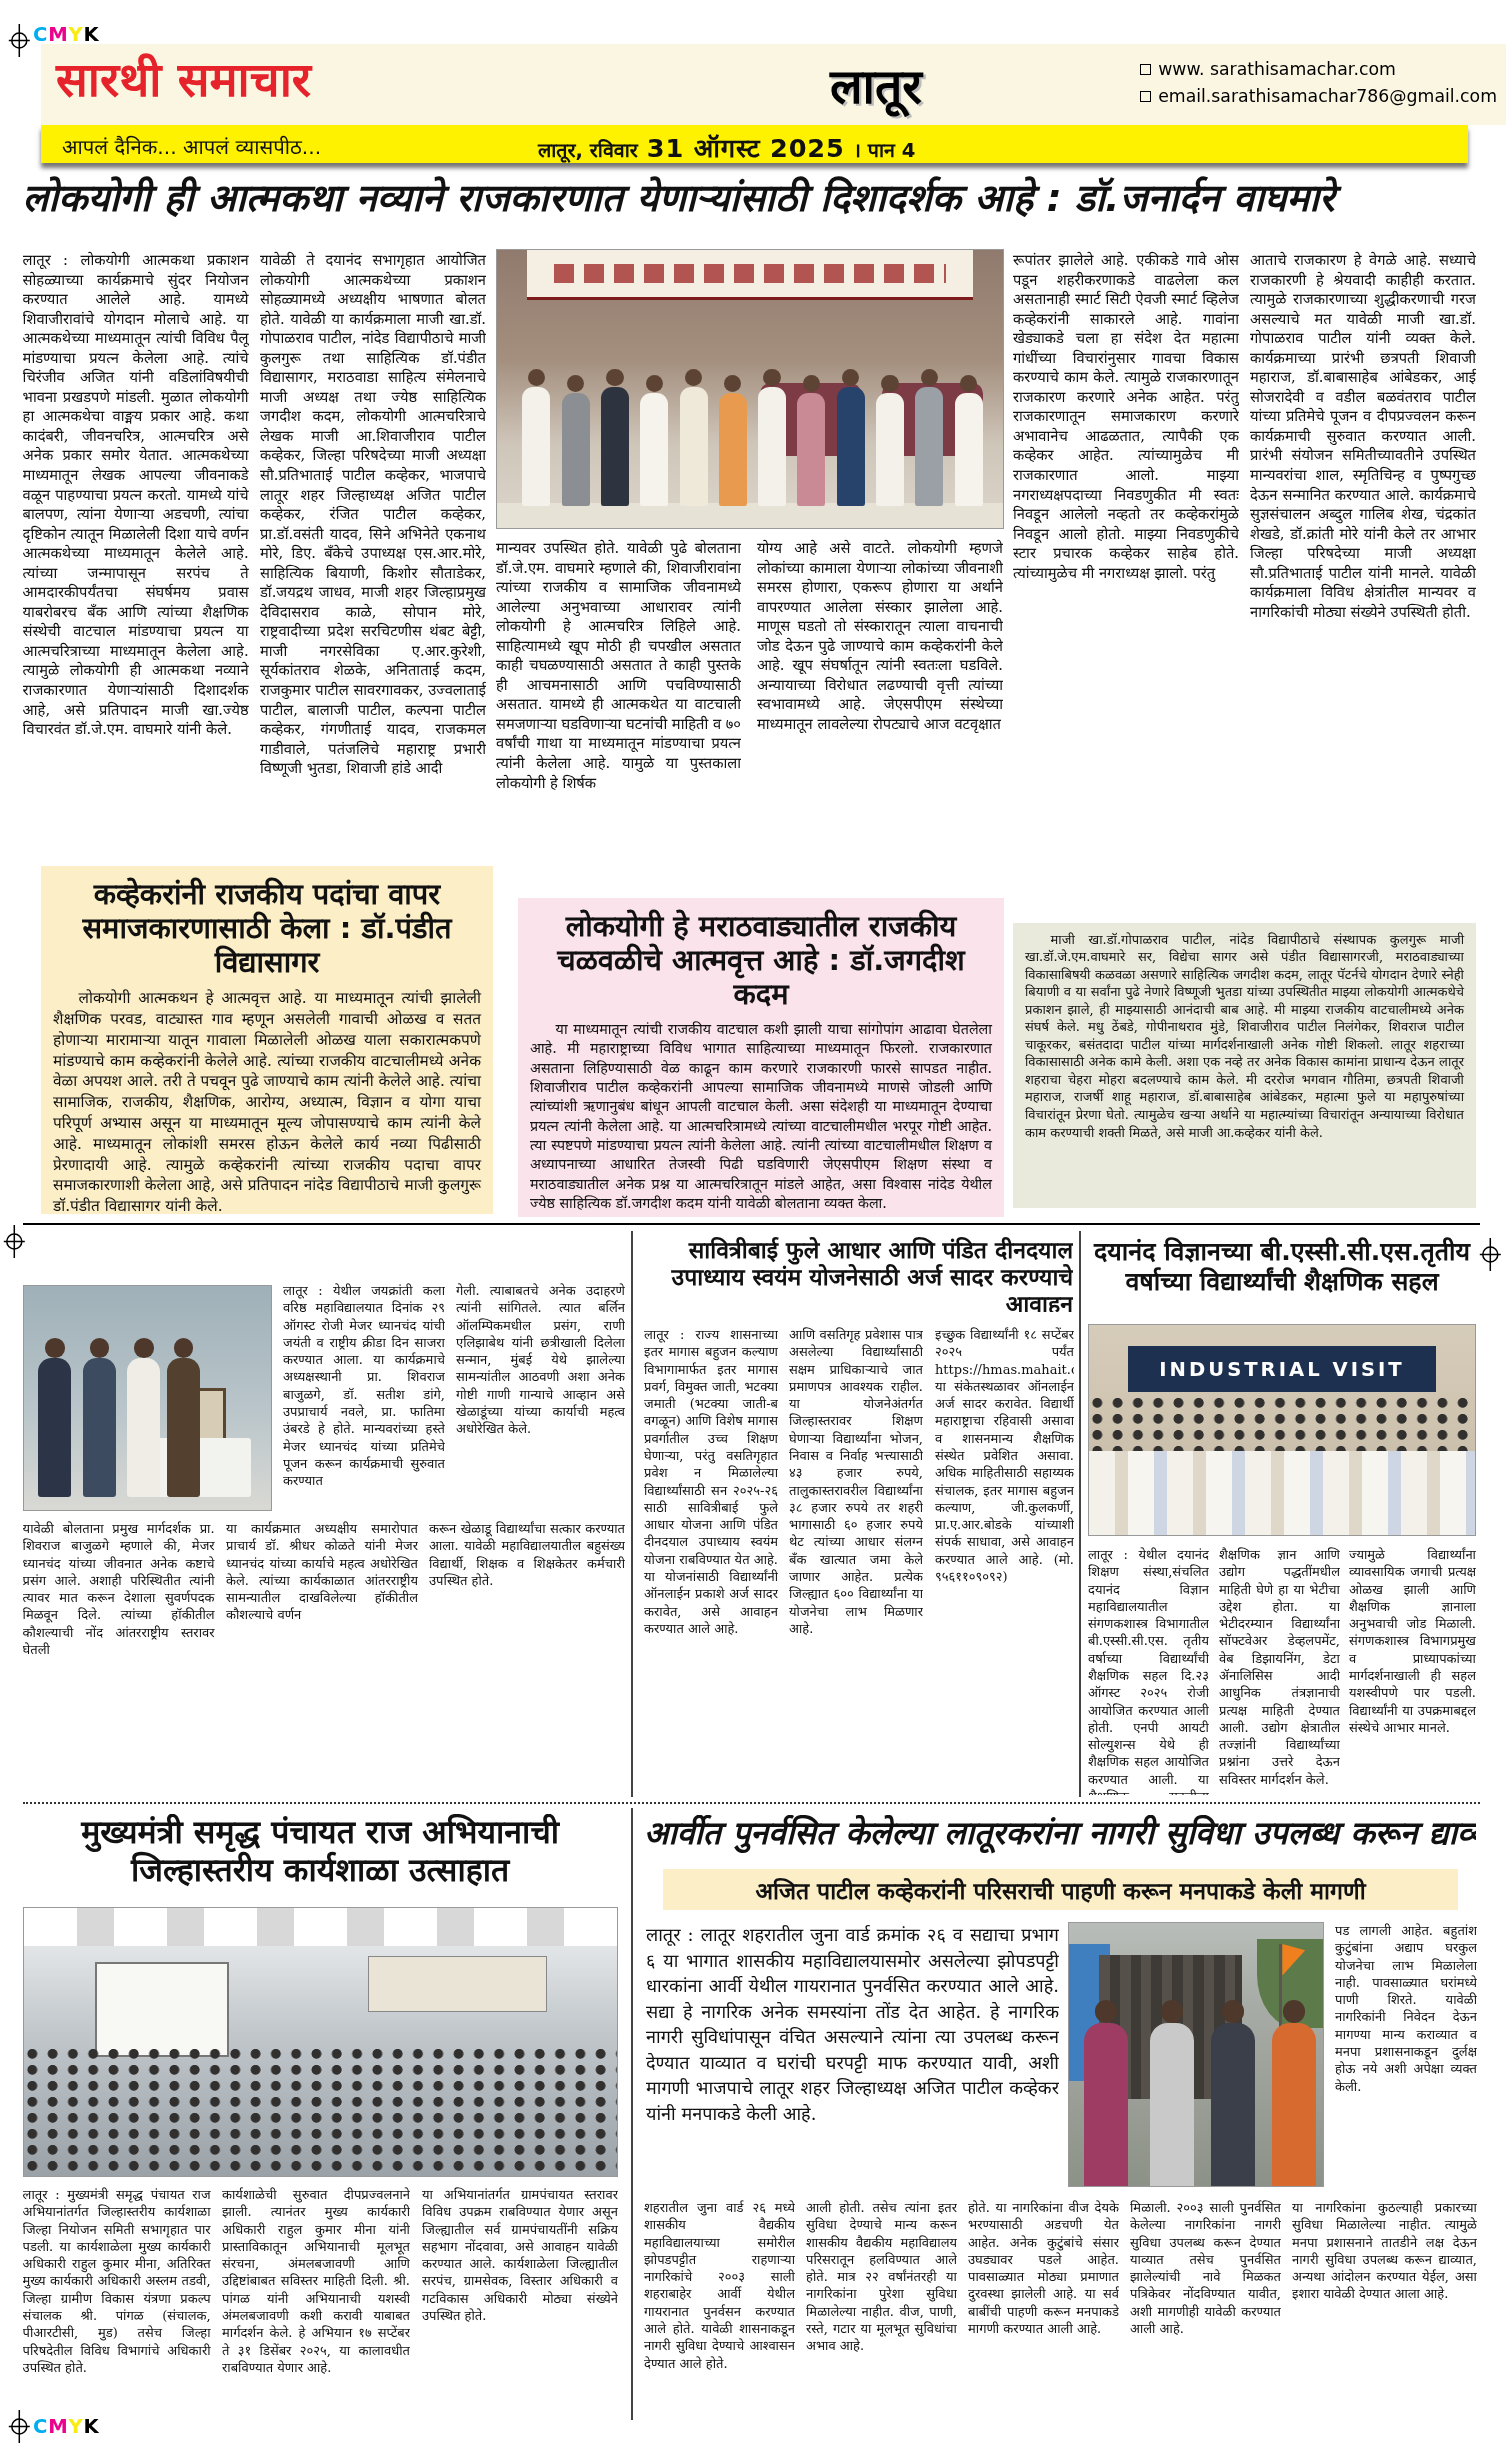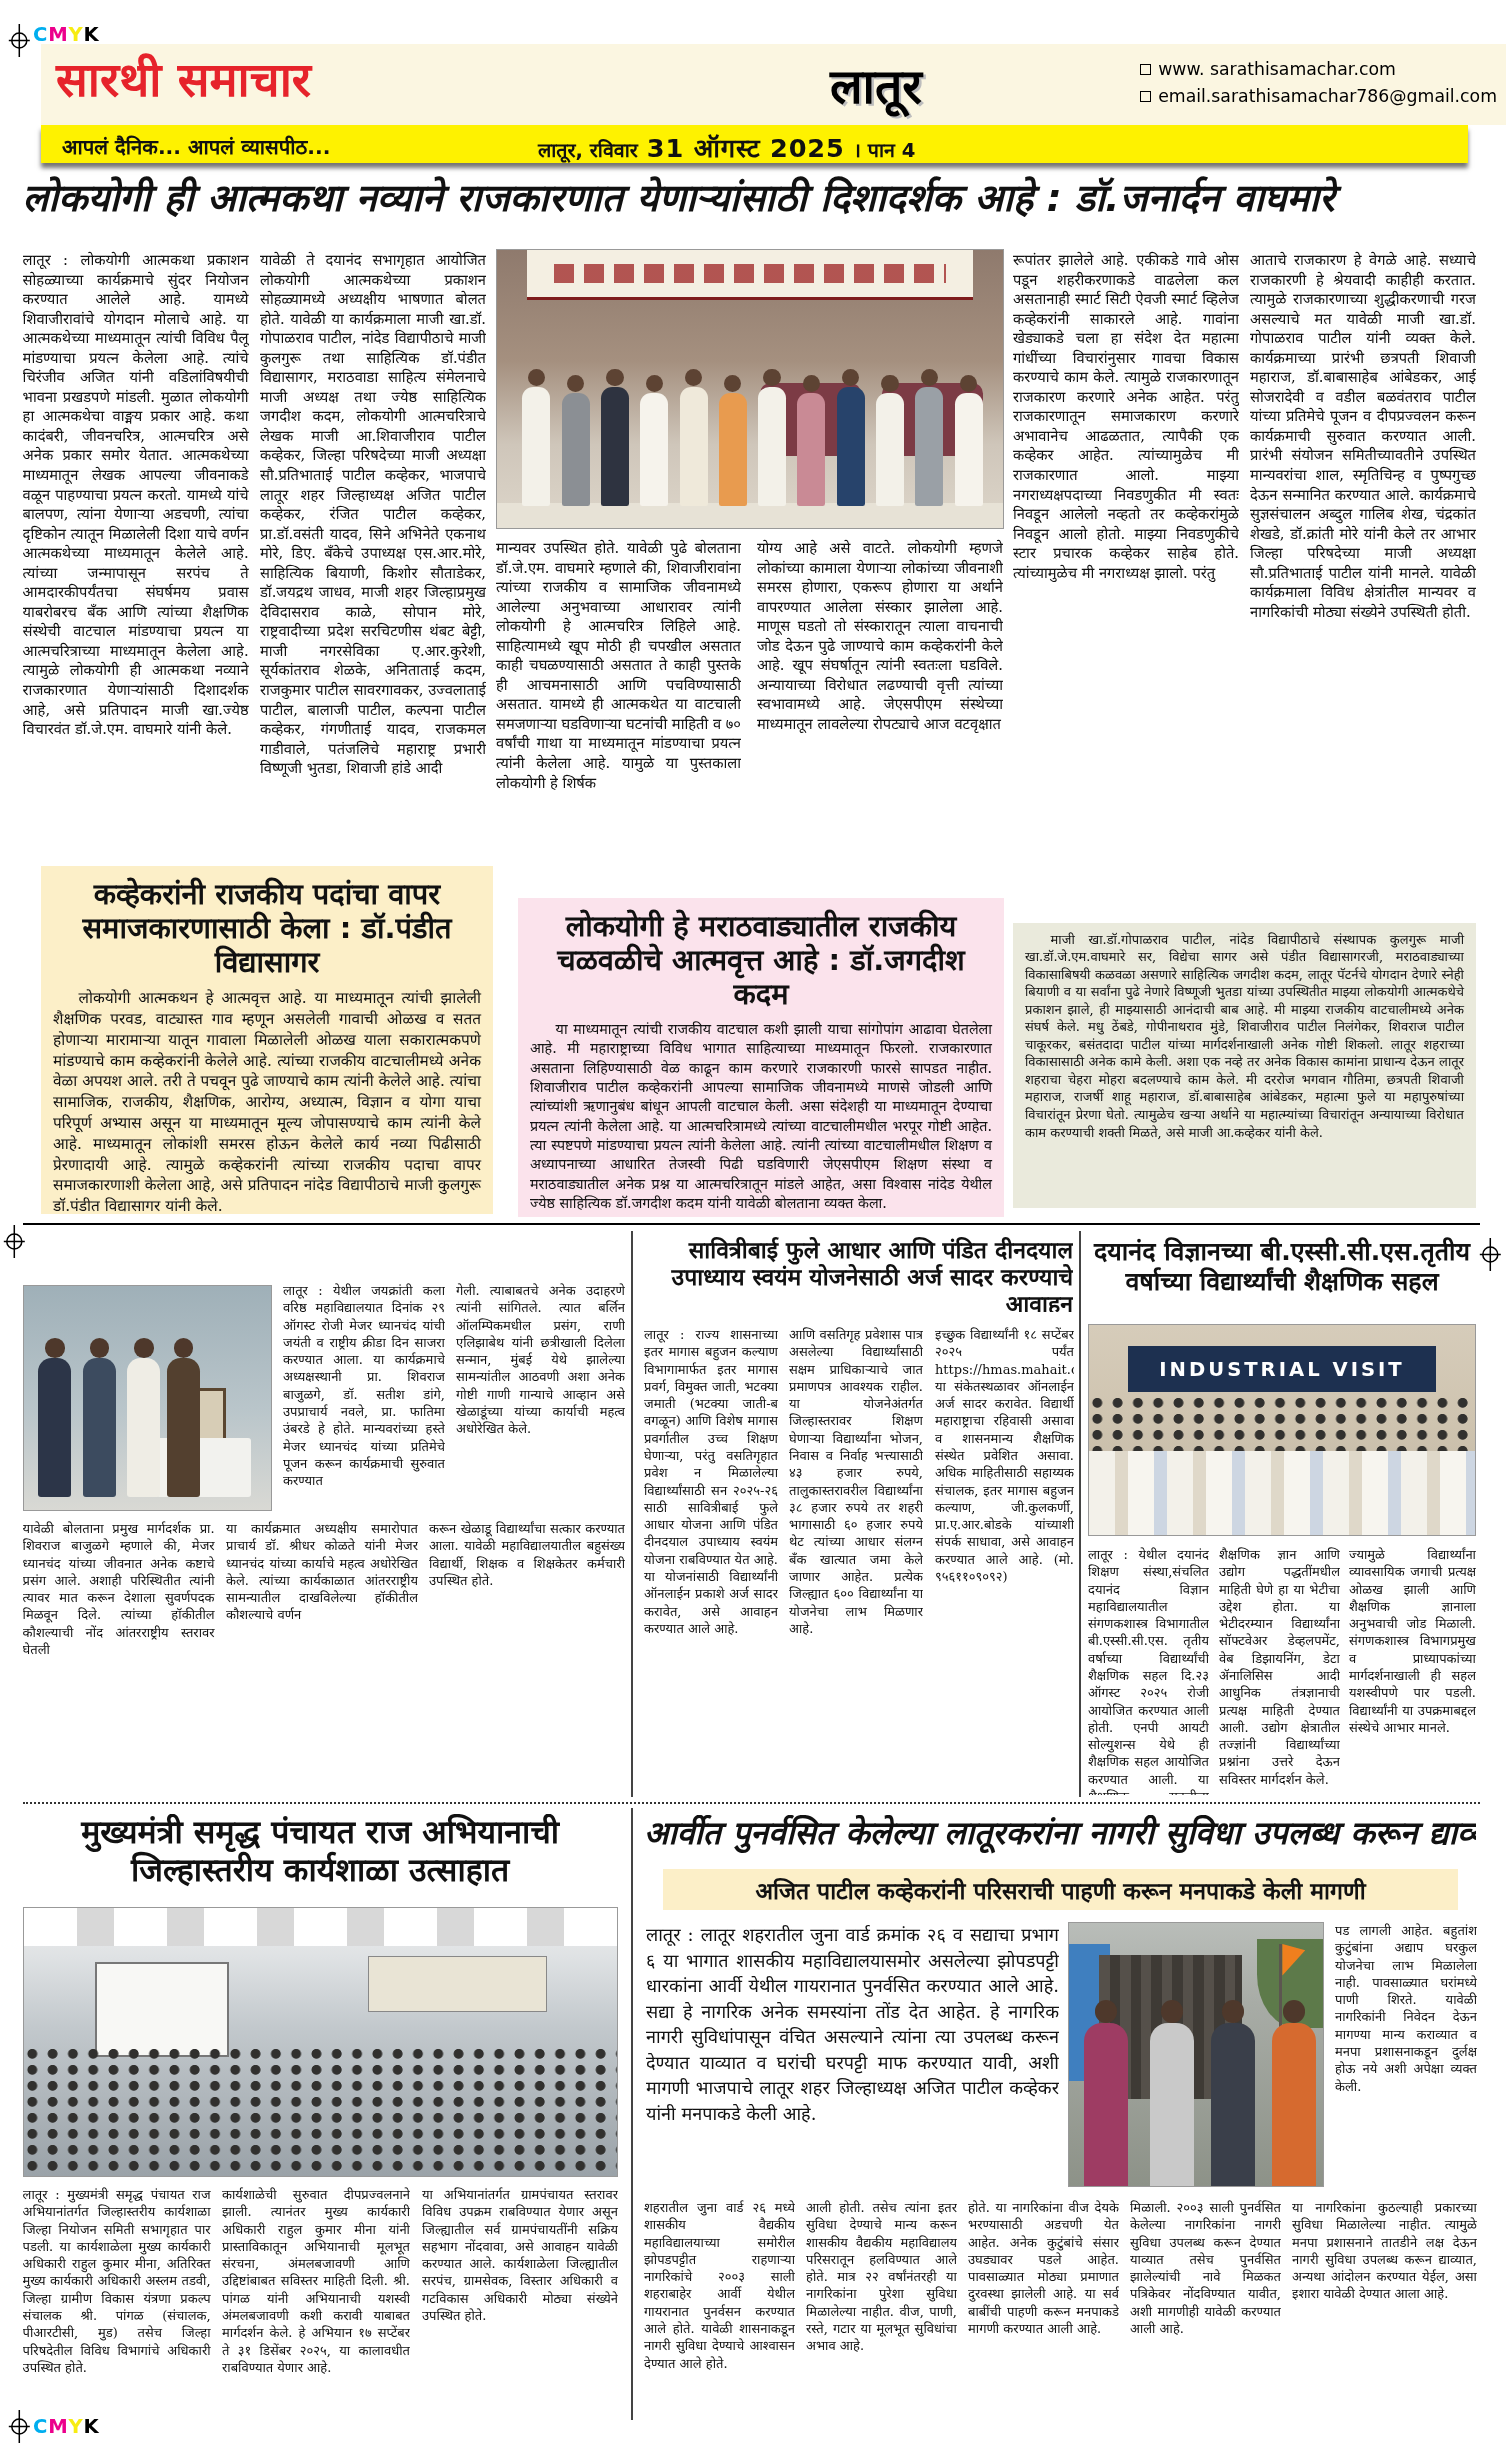--- a/index.html
+++ b/index.html
@@ -20,21 +20,21 @@
               font-family:"DejaVu Sans","Liberation Sans",sans-serif;line-height:1.3;}
   .mast-city{position:absolute;left:625px;top:7.5px;width:256px;text-align:right;font-size:48px;
              font-weight:bold;color:#000;font-family:"DejaVu Sans","Liberation Sans",sans-serif;
              text-shadow:2.3px 2.3px 0 #bdbdbd;}
   .mast-contacts{position:absolute;right:21px;top:12px;font-family:"DejaVu Sans","Liberation Sans",sans-serif;
                  font-size:17.3px;line-height:1.55;color:#000;}
   .mast-contacts .row{display:flex;align-items:center;gap:7.5px;}
   .sq{display:inline-block;width:9px;height:9px;border:1.5px solid #000;}
   .band{position:absolute;left:41px;top:125px;width:1427px;height:38px;background:#fef200;
         box-shadow:0 5.3px 4.5px rgba(0,0,0,.55);}
-  .band .tagline{position:absolute;left:21px;top:6.8px;font-weight:bold;font-size:20.3px;
+  .band .tagline{position:absolute;left:21px;top:6.8px;font-weight:normal;font-size:20.3px;
                  font-family:"DejaVu Sans","Liberation Sans",sans-serif;}
   .band .dateline{position:absolute;left:497px;top:5.3px;font-family:"DejaVu Sans","Liberation Sans",sans-serif;
                   font-weight:bold;font-size:19.6px;display:flex;align-items:baseline;gap:9px;}
   .band .dateline .big{font-size:25.6px;letter-spacing:0.8px;}
   
   .h-main{position:absolute;left:22.6px;top:176px;width:1461px;font-size:38px;font-weight:bold;
           font-style:italic;font-family:"DejaVu Sans","Liberation Sans",sans-serif;
           line-height:1.2;white-space:nowrap;overflow:hidden;}
   .h-sec{font-family:"DejaVu Sans","Liberation Sans",sans-serif;font-weight:bold;text-align:center;
          line-height:1.18;margin:0;}

